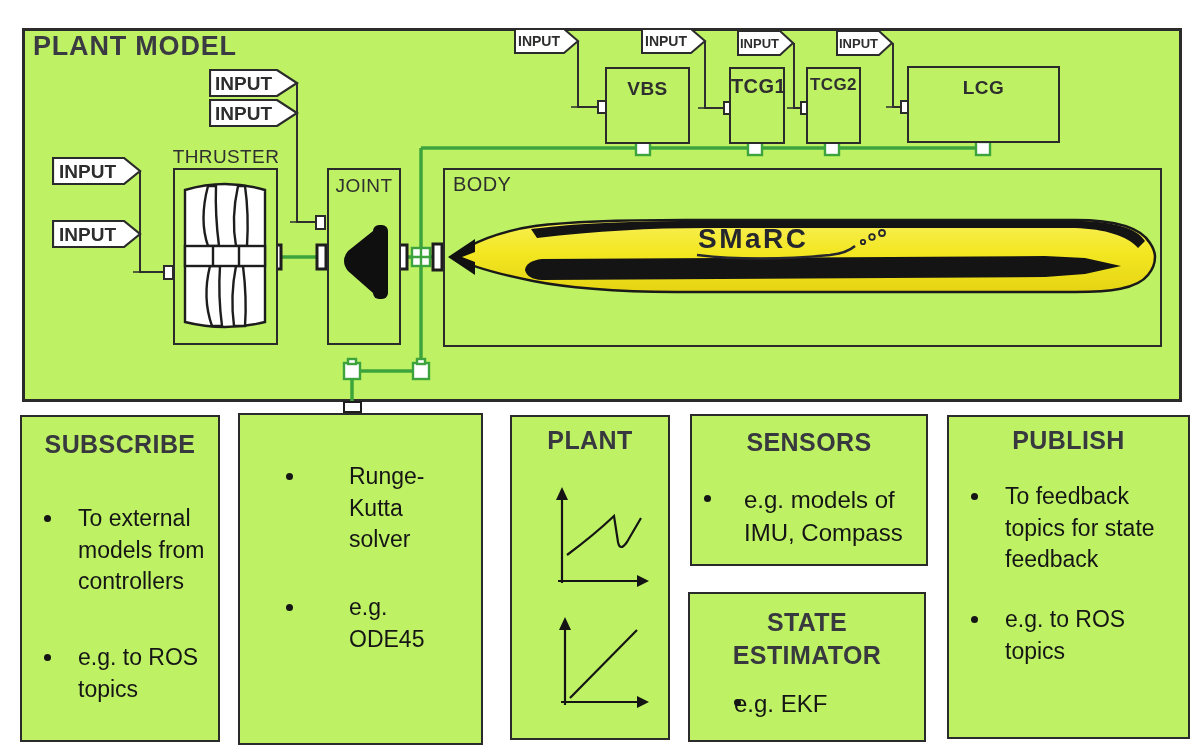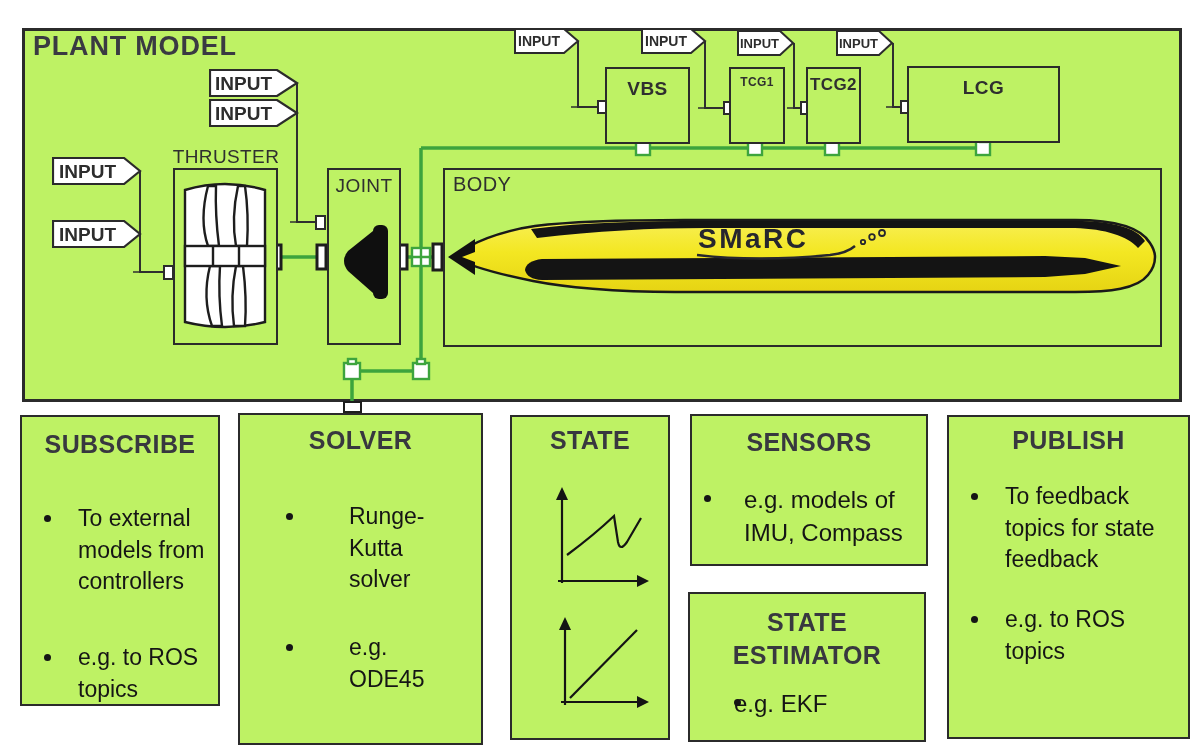--- a/index.html
+++ b/index.html
@@ -200,47 +200,46 @@
       <circle cx="418" cy="47" r="2.2"></circle>
       <circle cx="427" cy="42" r="2.8"></circle>
       <circle cx="437" cy="38" r="3"></circle>
     </g>
   </svg>
 
   <div class="box" style="left:605px; top:67px; width:85px; height:77px;">
     <span class="inner-label" style="font-size:19px; font-weight:600; padding-top:9px;">VBS</span>
   </div>
   <div class="box" style="left:729px; top:67px; width:56px; height:77px;">
-    <span class="inner-label" style="font-size:12px; font-weight:600; padding-top:6px;">TCG1</span>
+    <span class="inner-label" style="font-size:20px; font-weight:600; padding-top:6px;">TCG1</span>
   </div>
   <div class="box" style="left:806px; top:67px; width:55px; height:77px;">
     <span class="inner-label" style="font-size:17px; font-weight:600; padding-top:6px;">TCG2</span>
   </div>
   <div class="box" style="left:907px; top:66px; width:153px; height:77px;">
     <span class="inner-label" style="font-size:19px; font-weight:600; padding-top:9px;">LCG</span>
   </div>
 
-  <div class="box" style="left:20px; top:415px; width:200px; height:291px;">
+  <div class="box" style="left:20px; top:415px; width:200px; height:327px;">
     <div class="panel-title" style="margin-top:13px;">SUBSCRIBE</div>
     <ul class="panel-list" style="margin-top:44px;">
       <li><span>To external models from controllers</span></li>
       <li style="margin-top:44px;"><span>e.g. to ROS topics</span></li>
     </ul>
   </div>
 
   <div class="box" style="left:238px; top:413px; width:245px; height:332px;">
-    <div class="panel-title" style="margin-top:11px;">SOLVER</div>
     <ul class="panel-list solver-list" style="margin-top:46px; padding-right:90px;">
       <li><span>Runge-Kutta solver</span></li>
       <li style="margin-top:36px;"><span>e.g. ODE45</span></li>
     </ul>
   </div>
 
   <div class="box" style="left:510px; top:415px; width:160px; height:325px;">
-    <div class="panel-title" style="margin-top:9px;">STATE</div>
+    <div class="panel-title" style="margin-top:9px;">PLANT</div>
     <svg width="155" height:260="" height="260" viewBox="0 0 155 260" style="display:block; margin-top:10px;">
       <g stroke="#141414" stroke-width="2.2" fill="none">
         <path d="M50,118 V32"></path>
         <path d="M46,116 H126"></path>
         <path d="M55,90 Q82,70 102,51 L106,77 Q108,87 115,77 L129,53"></path>
         <path d="M53,240 V162"></path>
         <path d="M49,237 H126"></path>
         <path d="M58,233 L125,165"></path>
       </g>
       <g fill="#141414">

